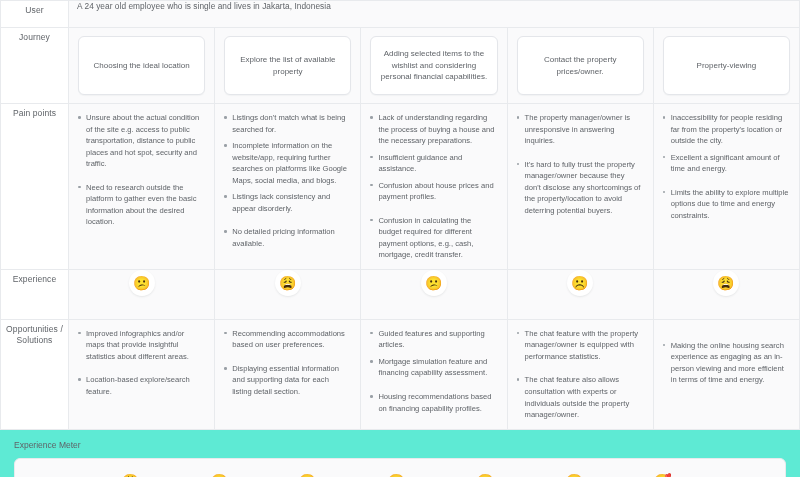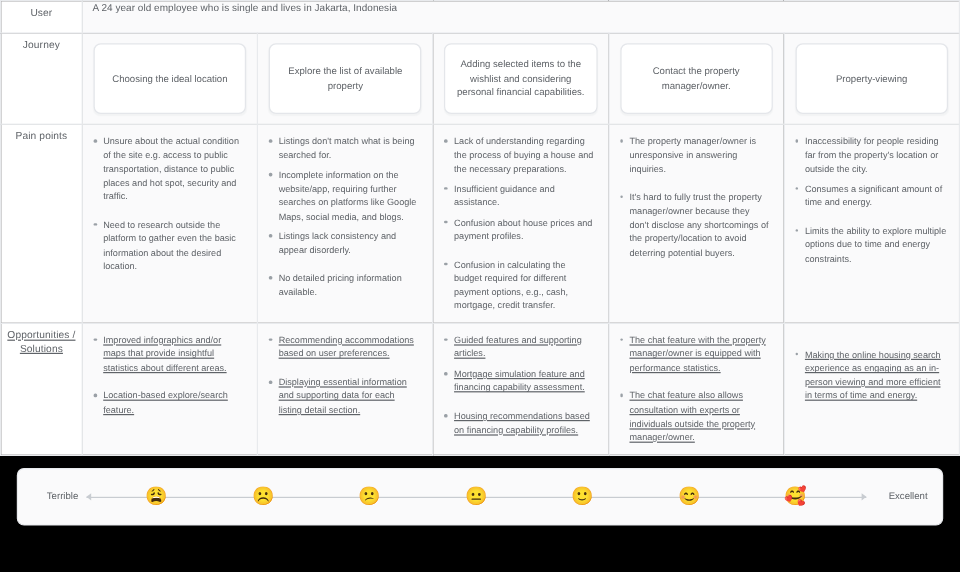--- a/index.html
+++ b/index.html
@@ -4,21 +4,21 @@
 <style>
   * { box-sizing: border-box; margin: 0; padding: 0; }
   html, body {
     width: 800px; height: 477px;
     background: #ffffff;
     font-family: "Liberation Sans", sans-serif;
     color: #5f6368;
     overflow: hidden;
   }
 
-  .page { width: 800px; height: 477px; position: relative; background:#000000; }
+  .page { width: 800px; height: 477px; position: relative; background:#5eead4; }
 
   
   .jm-table { width: 800px; border-collapse: collapse; table-layout: fixed; }
   .jm-table td { vertical-align: top; border: 1px solid #e8eaed; }
 
   .rowlabel {
     width: 68px;
     background: #ffffff;
     text-align: center;
     vertical-align: middle;
@@ -72,21 +72,21 @@
     content: "";
     position: absolute;
     left: 1px; top: 4px;
     width: 2.6px; height: 2.6px;
     border-radius: 50%;
     background: #9aa0a6;
   }
 
   .row-pain td { height: 152px; }
   .row-exp td  { height: 50px; }
-  .row-opp td  { height: 100px; text-decoration: underline; }
+  .row-opp td  { height: 100px; }
 
   
   .exp-cell {
     background: #fafafb;
     text-align: center;
     vertical-align: middle;
   }
   .emoji-badge {
     display: inline-flex;
     align-items: center; justify-content: center;
@@ -158,21 +158,21 @@
       <td class="journey-cell">
         <div class="journey-card">Choosing the ideal location</div>
       </td>
       <td class="journey-cell">
         <div class="journey-card">Explore the list of available property</div>
       </td>
       <td class="journey-cell">
         <div class="journey-card">Adding selected items to the wishlist and considering personal financial capabilities.</div>
       </td>
       <td class="journey-cell">
-        <div class="journey-card">Contact the property manager/owner.</div>
+        <div class="journey-card">Contact the property prices/owner.</div>
       </td>
       <td class="journey-cell">
         <div class="journey-card">Property-viewing</div>
       </td>
     </tr>
 
     <tr class="row-pain">
       <td class="rowlabel">Pain points</td>
       <td class="bullets">
         <ul>
@@ -198,26 +198,44 @@
       </td>
       <td class="bullets">
         <ul>
               <li>The property manager/owner is unresponsive in answering inquiries.</li>
               <li>It's hard to fully trust the property manager/owner because they don't disclose any shortcomings of the property/location to avoid deterring potential buyers.</li>
             </ul>
       </td>
       <td class="bullets">
         <ul>
               <li>Inaccessibility for people residing far from the property's location or outside the city.</li>
-              <li>Consumes a significant amount of time and energy.</li>
+              <li>Excellent a significant amount of time and energy.</li>
               <li>Limits the ability to explore multiple options due to time and energy constraints.</li>
             </ul>
       </td>
     </tr>
 
+    <tr class="row-exp">
+      <td class="rowlabel">Experience</td>
+      <td class="exp-cell">
+        <span class="emoji-badge">😕</span>
+      </td>
+      <td class="exp-cell">
+        <span class="emoji-badge">😩</span>
+      </td>
+      <td class="exp-cell">
+        <span class="emoji-badge">😕</span>
+      </td>
+      <td class="exp-cell">
+        <span class="emoji-badge">☹️</span>
+      </td>
+      <td class="exp-cell">
+        <span class="emoji-badge">😩</span>
+      </td>
+    </tr>
 
     <tr class="row-opp">
       <td class="rowlabel">Opportunities / Solutions</td>
       <td class="bullets">
         <ul>
               <li>Improved infographics and/or maps that provide insightful statistics about different areas.</li>
               <li>Location-based explore/search feature.</li>
             </ul>
       </td>
       <td class="bullets">
@@ -242,20 +260,21 @@
       <td class="bullets">
         <ul>
               <li>Making the online housing search experience as engaging as an in-person viewing and more efficient in terms of time and energy.</li>
             </ul>
       </td>
     </tr>
   </tbody>
     </table>
 
   <div class="meter-wrap">
+    <div class="meter-title">Experience Meter</div>
     <div class="meter-box">
       <span class="meter-end-label">Terrible</span>
       <div class="meter-track">
         <div class="meter-line"></div>
         <div class="arrow-l"></div>
         <div class="arrow-r"></div>
         <div class="meter-faces">
             <span class="meter-face">😩</span>
             <span class="meter-face">☹️</span>
             <span class="meter-face">😕</span>

